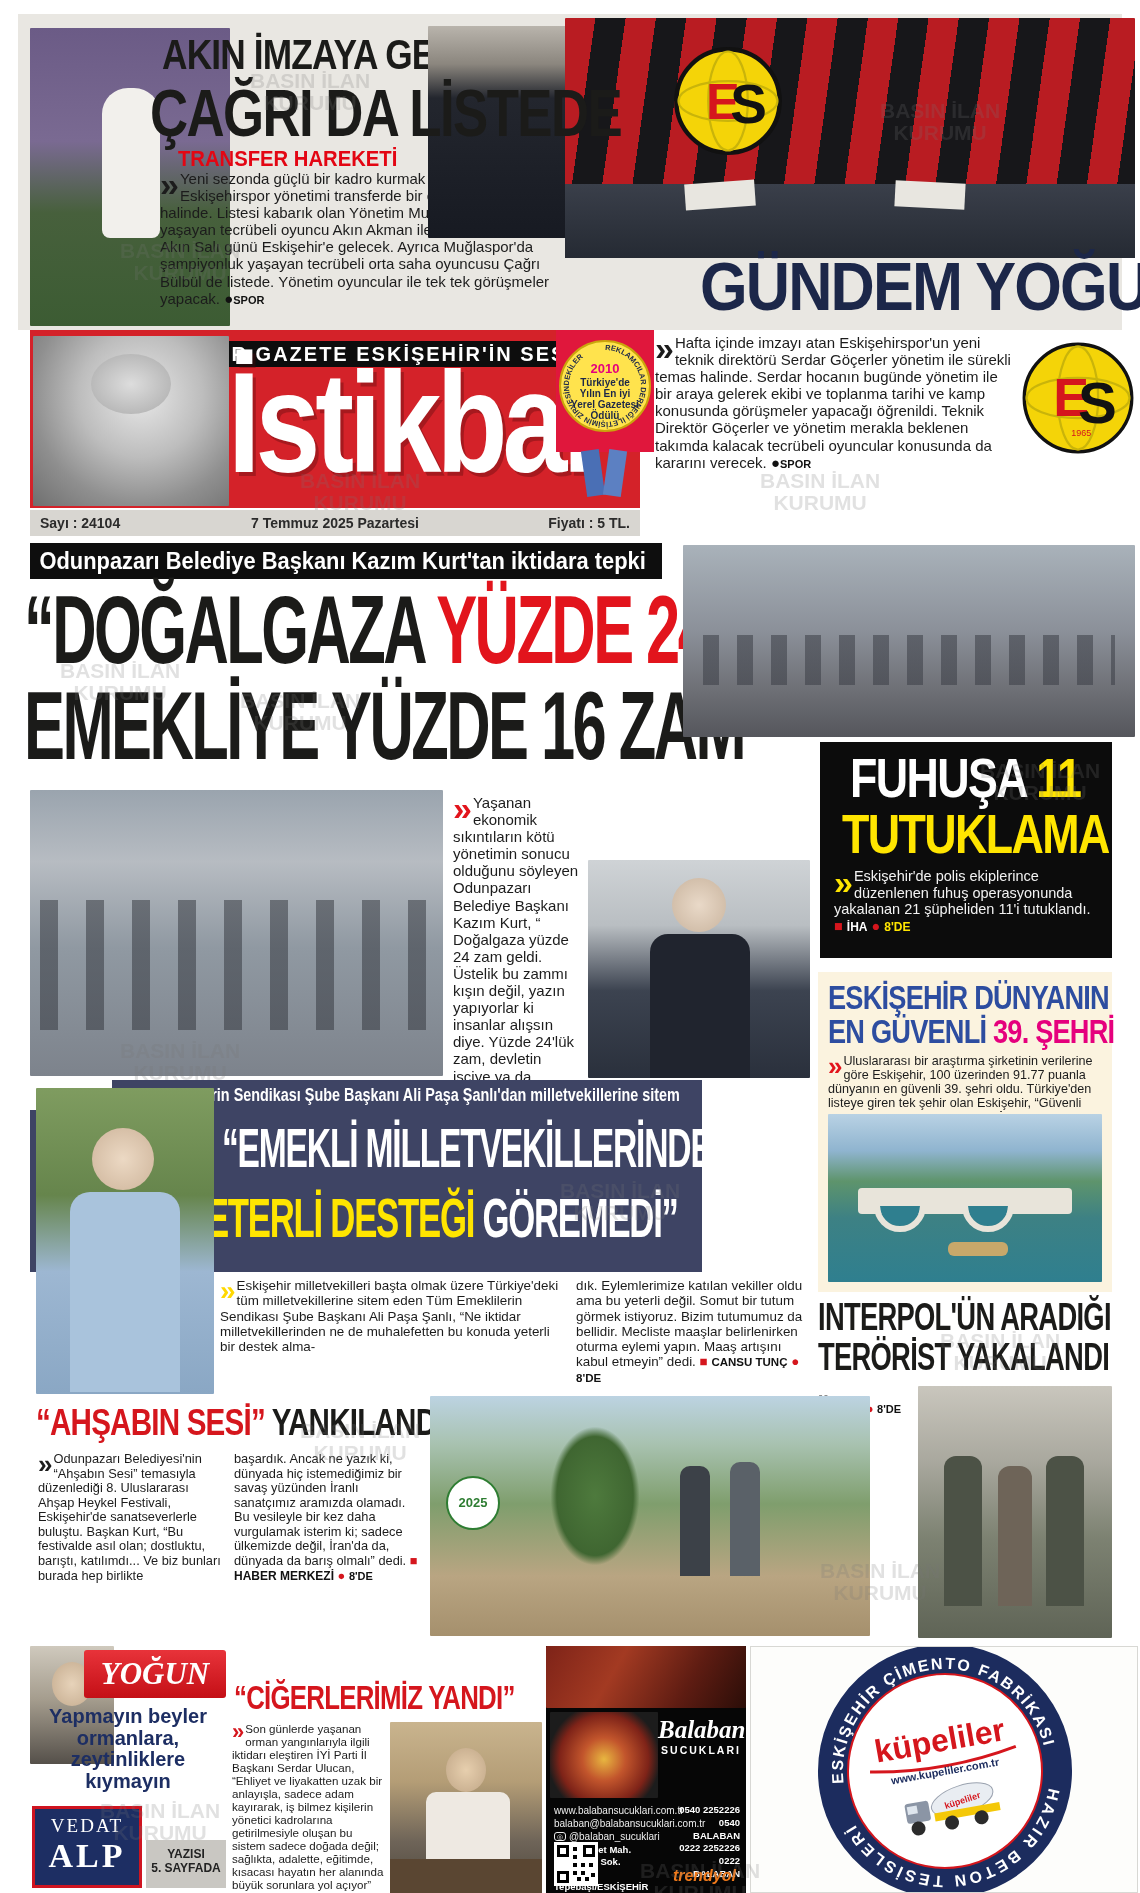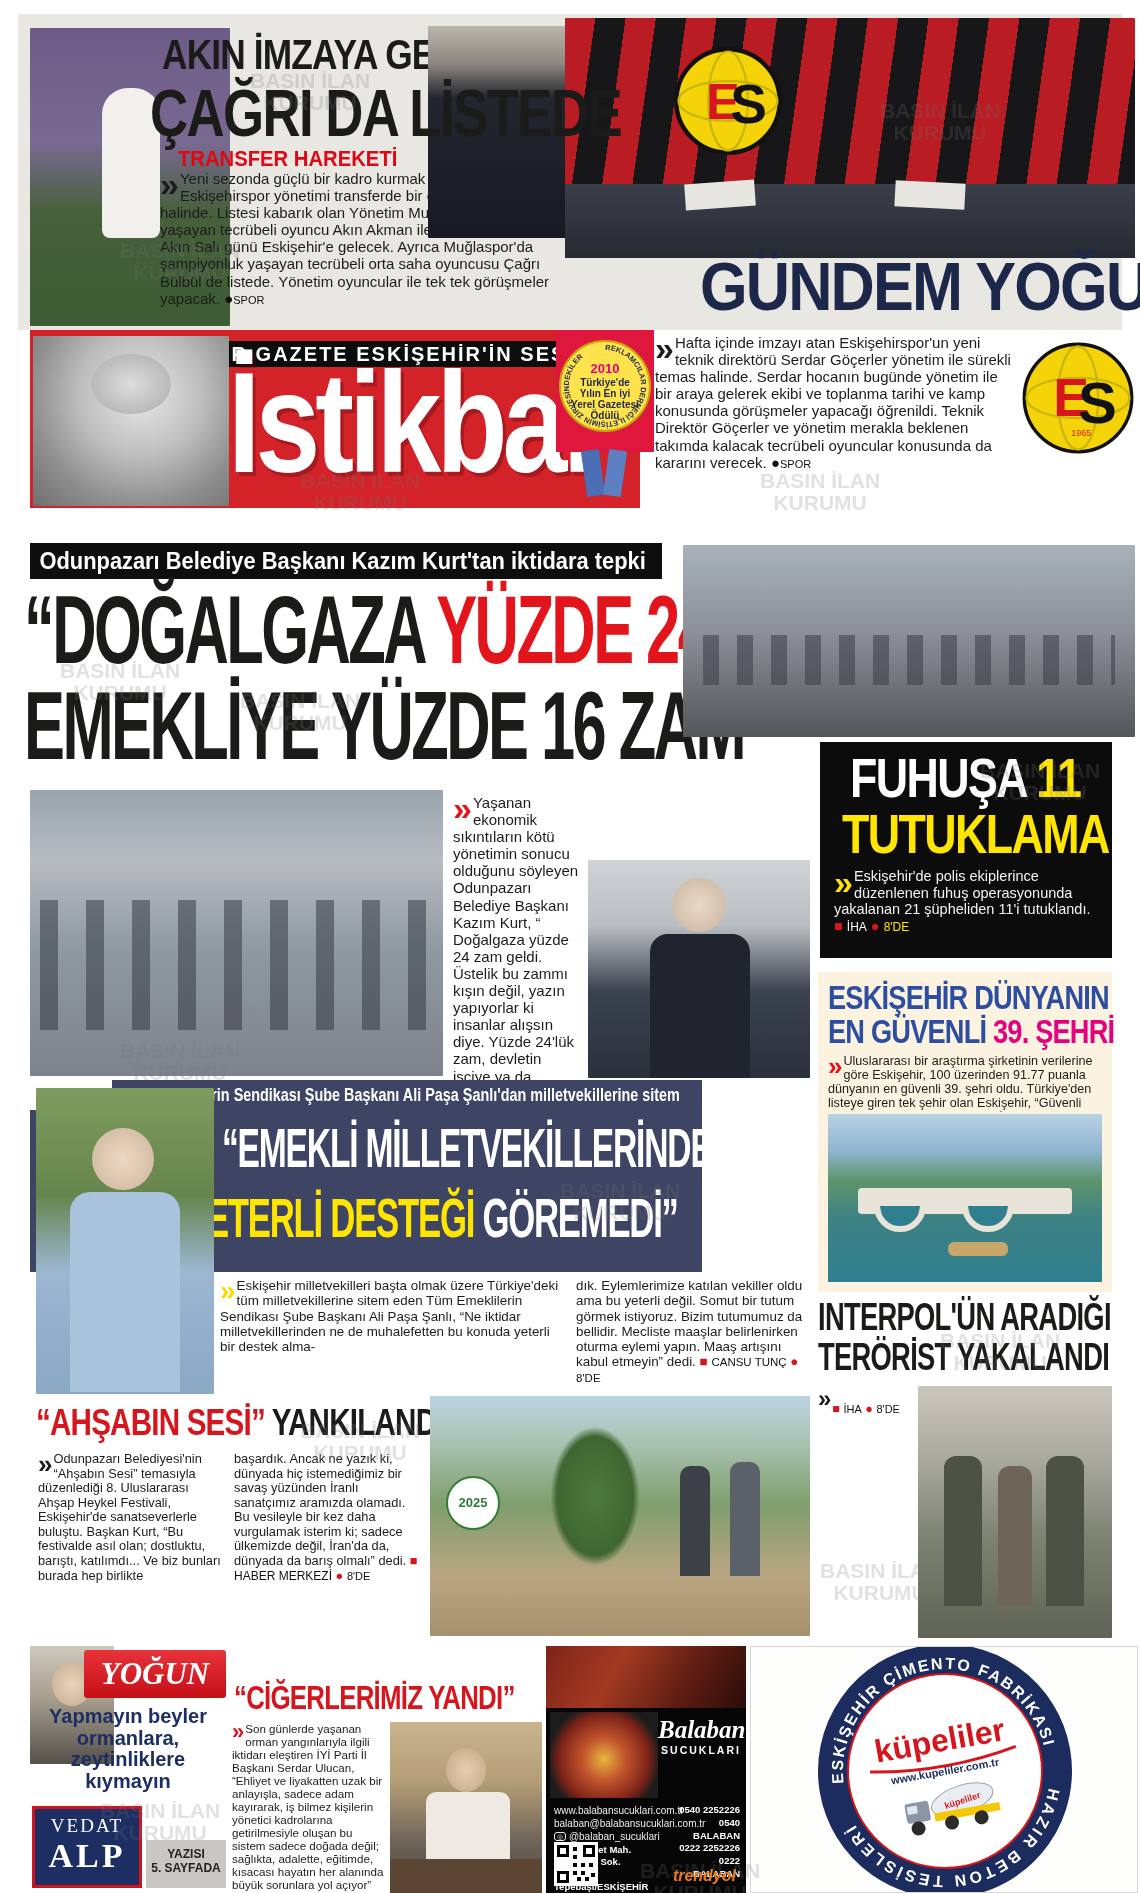--- a/index.html
+++ b/index.html
@@ -7,21 +7,21 @@
   body{font-family:"Liberation Sans",sans-serif}
   .page{position:relative;width:1140px;height:1893px;margin:0 auto;background:#fff;overflow:hidden}
   .abs{position:absolute}
   .ph{position:absolute;border-radius:1px}
   .hl{position:absolute;font-weight:700;white-space:nowrap;transform-origin:0 0;color:#1b1b19;line-height:1}
   .bd{position:absolute;font-size:14.5px;line-height:1.14;color:#1c1c1c;overflow:hidden}
   .chev{float:left;font-weight:700;font-size:34px;line-height:26px;margin:1px 5px 0 0;letter-spacing:-4px}
   .sq{color:#d5161d;font-weight:700}
   .dot{color:#d5161d;font-weight:700}
   .dotb{color:#111;font-weight:700}
-  .byl{font-weight:400;color:#111}
+  .byl{font-weight:700;color:#111}
   .bar{position:absolute;background:#0e0e0e;color:#fff;font-weight:700;overflow:hidden;white-space:nowrap}
   .wm{position:absolute;color:rgba(120,120,120,.22);font-weight:700;font-size:21px;line-height:1.05;text-align:center;white-space:pre;pointer-events:none;z-index:50}
   .serif{font-family:"Liberation Serif",serif}
 </style>
 </head>
 <body>
 
 <div class="page">
 
   <div class="abs" style="left:18px;top:14px;width:1104px;height:316px;background:#e9e7e2"></div>
@@ -96,20 +96,25 @@
       <text x="46" y="33" text-anchor="middle" font-size="13" font-weight="bold" fill="#e5007d" font-family="Liberation Sans,sans-serif">2010</text>
       <text x="46" y="46" text-anchor="middle" font-size="10" font-weight="bold" fill="#1c2749" font-family="Liberation Sans,sans-serif">Türkiye'de</text>
       <text x="46" y="57" text-anchor="middle" font-size="10" font-weight="bold" fill="#1c2749" font-family="Liberation Sans,sans-serif">Yılın En iyi</text>
       <text x="46" y="68" text-anchor="middle" font-size="10" font-weight="bold" fill="#1c2749" font-family="Liberation Sans,sans-serif">Yerel Gazetesi</text>
       <text x="46" y="79" text-anchor="middle" font-size="10" font-weight="bold" fill="#1c2749" font-family="Liberation Sans,sans-serif">Ödülü</text>
     </svg>
     <div class="abs" style="left:28px;top:120px;width:18px;height:46px;background:#4a6fb5;transform:rotate(-8deg)"></div>
     <div class="abs" style="left:50px;top:120px;width:18px;height:46px;background:#5c80c2;transform:rotate(8deg)"></div>
   </div>
 
+  <div class="abs" style="left:30px;top:510px;width:610px;height:26px;background:#d8d6d1;font-size:14px;font-weight:700;color:#2b2b2b;line-height:26px">
+    <span class="abs" style="left:10px">Sayı : 24104</span>
+    <span class="abs" style="left:0;width:100%;text-align:center">7 Temmuz 2025 Pazartesi</span>
+    <span class="abs" style="right:10px">Fiyatı : 5 TL.</span>
+  </div>
 
   <div class="bar" style="left:30px;top:543px;width:632px;height:36px;font-size:23px;line-height:36px">
     <span style="display:inline-block;transform:scaleX(.95);transform-origin:0 0;padding-left:10px">Odunpazarı Belediye Başkanı Kazım Kurt'tan iktidara tepki</span>
   </div>
 
   <div class="hl" style="left:24px;top:582px;font-size:96px;letter-spacing:-4px;transform:scaleX(.64)">
     <span>“DOĞALGAZA </span><span style="color:#e2141c">YÜZDE 24</span>
   </div>
   <div class="hl" style="left:24px;top:678px;font-size:96px;letter-spacing:-4px;transform:scaleX(.64)">EMEKLİYE YÜZDE 16 ZAM”</div>
 
@@ -195,21 +200,21 @@
   <div class="hl" style="left:36px;top:1404px;font-size:37px;letter-spacing:-1px;transform:scaleX(.8)">
     <span style="color:#d5161d">“AHŞABIN SESİ”</span><span> YANKILANDI</span>
   </div>
   <div class="bd" style="left:38px;top:1452px;width:188px;height:192px;font-size:12.8px">
     <span class="chev" style="font-size:26px;line-height:22px">»</span><span>Odunpazarı Belediyesi'nin “Ahşabın Sesi” temasıyla düzenlediği 8. Uluslararası Ahşap Heykel Festivali, Eskişehir'de sanatseverlerle buluştu. Başkan Kurt, “Bu festivalde asıl olan; dostluktu, barıştı, katılımdı... Ve biz bunları burada hep birlikte</span>
   </div>
   <div class="bd" style="left:234px;top:1452px;width:188px;height:192px;font-size:12.8px">
     <span>başardık. Ancak ne yazık ki, dünyada hiç istemediğimiz bir savaş yüzünden İranlı sanatçımız aramızda olamadı. Bu vesileyle bir kez daha vurgulamak isterim ki; sadece ülkemizde değil, İran'da da, dünyada da barış olmalı” dedi.</span>
     <span class="sq">■</span> <span class="byl" style="font-size:12px">HABER MERKEZİ</span> <span class="dot">●</span> <span class="byl" style="font-size:11px">8'DE</span>
   </div>
-  <div class="ph" style="left:430px;top:1396px;width:380px;height:240px;background:linear-gradient(180deg,#bcd3e2 0%,#a8c2b0 20%,#7f9e6d 45%,#b9a582 75%,#a5906d 100%)">
+  <div class="ph" style="left:430px;top:1396px;width:440px;height:240px;background:linear-gradient(180deg,#bcd3e2 0%,#a8c2b0 20%,#7f9e6d 45%,#b9a582 75%,#a5906d 100%)">
     <div class="abs" style="left:120px;top:30px;width:90px;height:140px;background:radial-gradient(ellipse at center,#4e7a3d 0%,#3f6631 60%,transparent 70%)"></div>
     <div class="abs" style="left:250px;top:70px;width:30px;height:110px;background:#3c4148;border-radius:10px 10px 0 0"></div>
     <div class="abs" style="left:300px;top:66px;width:30px;height:114px;background:#5a6168;border-radius:10px 10px 0 0"></div>
     <div class="abs" style="left:16px;top:80px;width:54px;height:54px;background:#fff;border-radius:50%;border:2px solid #2e7d32;text-align:center;font-weight:700;color:#2e7d32;font-size:13px;line-height:50px">
       <span>2025</span>
     </div>
   </div>
 
   <div class="ph" style="left:30px;top:1646px;width:84px;height:118px;background:linear-gradient(180deg,#cfc9bd 0%,#a59d8e 45%,#55504a 100%)">
     <div class="abs" style="left:22px;top:16px;width:40px;height:44px;background:radial-gradient(#e7d3ba,#c4ab8e);border-radius:50%"></div>

